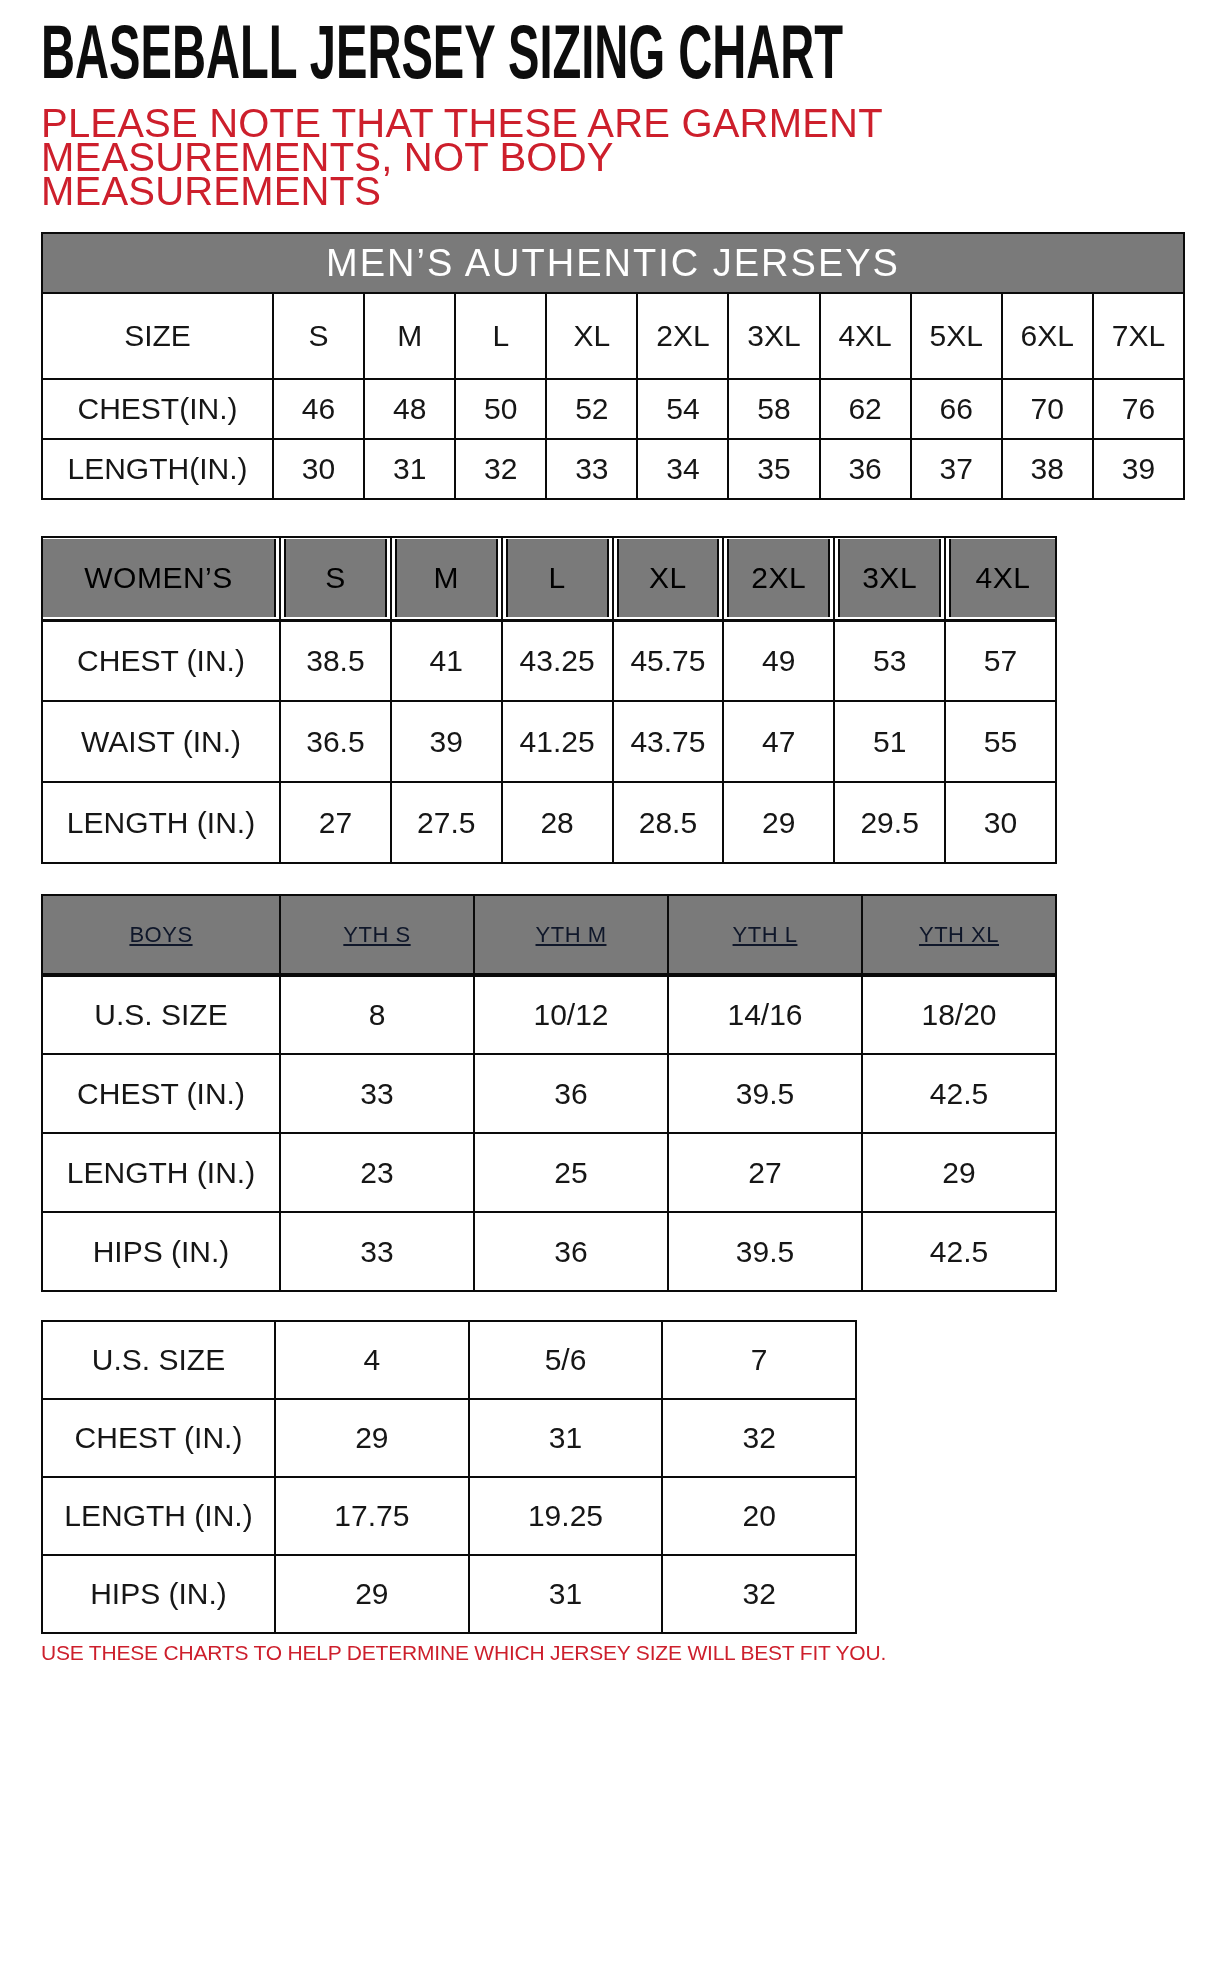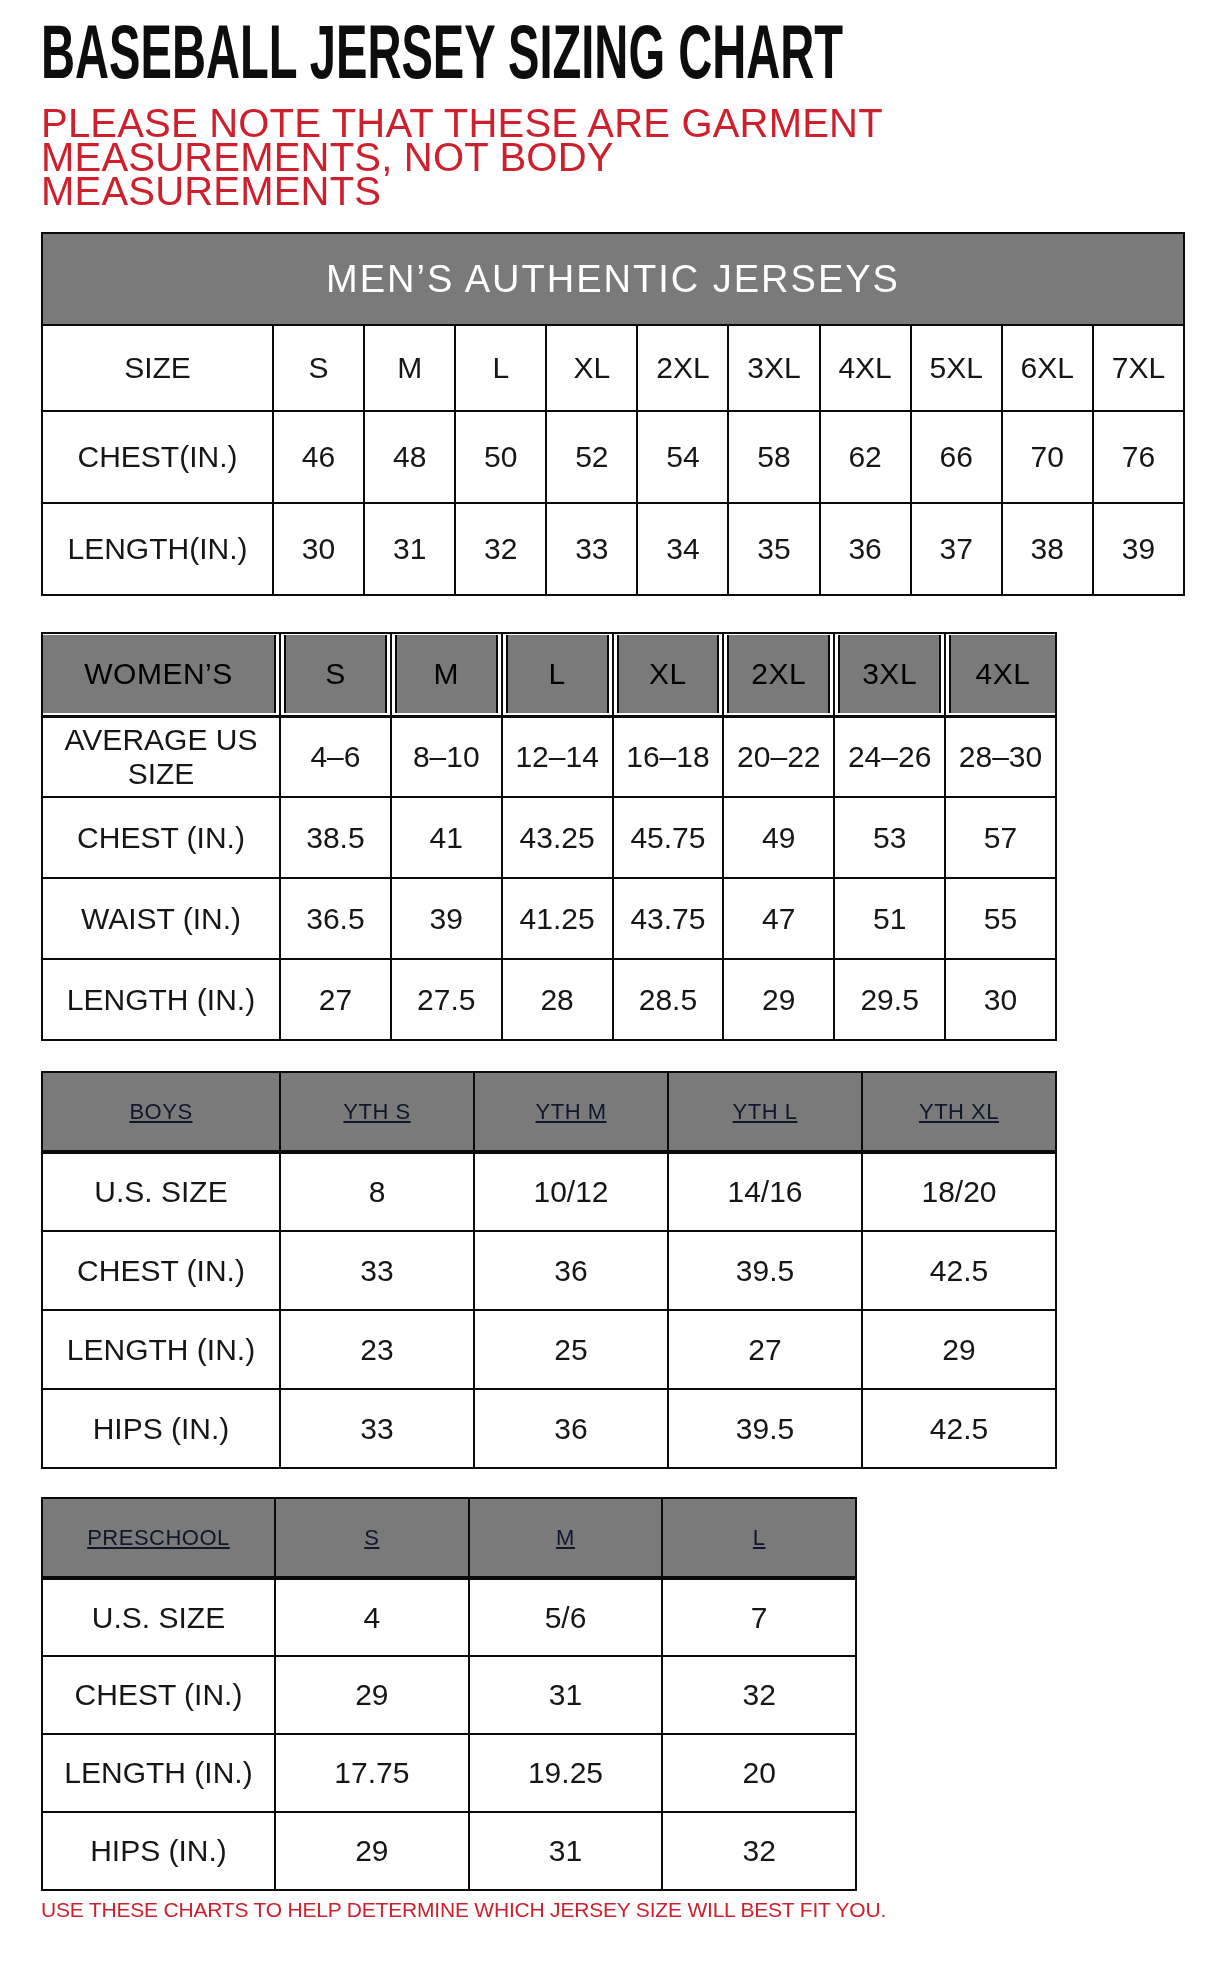--- a/index.html
+++ b/index.html
@@ -109,21 +109,21 @@
     height: 78px;
     margin: 0 3px;
     border-left: 2px solid #0a0a0a;
     border-right: 2px solid #0a0a0a;
   }
   .hrow.gap .hcell:first-child .hin { margin-left: 0; border-left: none; }
   .hrow.gap .hcell:last-child  .hin { margin-right: 0; border-right: none; }
 
   
   #t-mens   { width: 1144px; margin-top: 24px; }
-  #t-mens tr { height: 92px; }
+  #t-mens tr { height: 60px; }
   #t-mens .hrow { height: 86px; }
   #t-mens .col-label { width: 231px; }
 
   #t-womens { width: 1016px; margin-top: 36px; }
   #t-womens tr { height: 81px; }
   #t-womens .hrow { height: 83px; }
   #t-womens .col-label { width: 238px; }
 
   #t-boys   { width: 1016px; margin-top: 30px; }
   #t-boys tr { height: 79px; }
@@ -261,30 +261,20 @@
           <div class="hin">2XL</div>
         </th>
         <th class="hcell">
           <div class="hin">3XL</div>
         </th>
         <th class="hcell">
           <div class="hin">4XL</div>
         </th>
       </tr>
       <tr>
-        <th class="rlabel">AVERAGE US SIZE</th>
-        <td class="cell">4–6</td>
-        <td class="cell">8–10</td>
-        <td class="cell">12–14</td>
-        <td class="cell">16–18</td>
-        <td class="cell">20–22</td>
-        <td class="cell">24–26</td>
-        <td class="cell">28–30</td>
-      </tr>
-      <tr>
         <th class="rlabel">CHEST (IN.)</th>
         <td class="cell">38.5</td>
         <td class="cell">41</td>
         <td class="cell">43.25</td>
         <td class="cell">45.75</td>
         <td class="cell">49</td>
         <td class="cell">53</td>
         <td class="cell">57</td>
       </tr>
       <tr>
@@ -368,34 +358,20 @@
 </table>
 
 <table id="t-pre">
   <colgroup>
     <col class="col-label">
       <col>
       <col>
       <col>
   </colgroup>
   <tbody>
-      <tr class="hrow solid">
-        <th class="hcell">
-          <div class="hin">PRESCHOOL</div>
-        </th>
-        <th class="hcell">
-          <div class="hin">S</div>
-        </th>
-        <th class="hcell">
-          <div class="hin">M</div>
-        </th>
-        <th class="hcell">
-          <div class="hin">L</div>
-        </th>
-      </tr>
       <tr>
         <th class="rlabel">U.S. SIZE</th>
         <td class="cell">4</td>
         <td class="cell">5/6</td>
         <td class="cell">7</td>
       </tr>
       <tr>
         <th class="rlabel">CHEST (IN.)</th>
         <td class="cell">29</td>
         <td class="cell">31</td>

